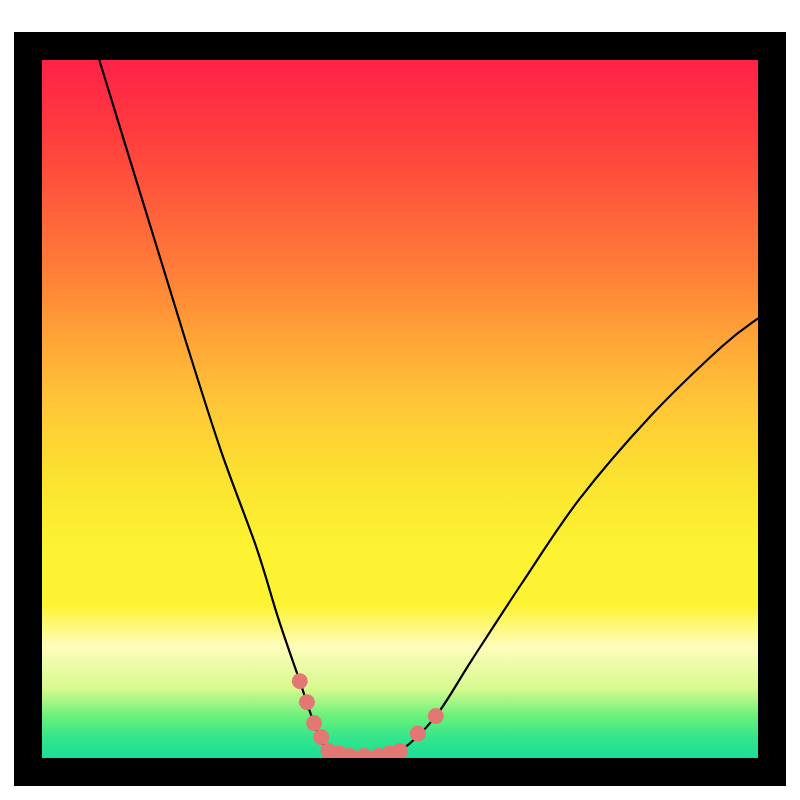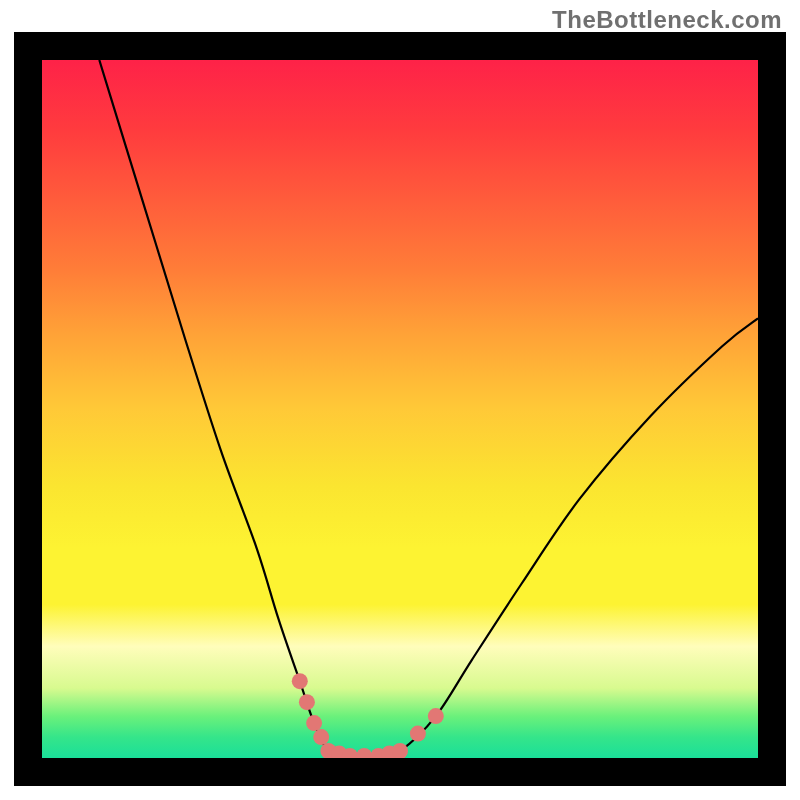--- a/index.html
+++ b/index.html
@@ -67,21 +67,20 @@
     inset: 0;
     width: 100%;
     height: 100%;
   }
 </style>
 </head>
 <body>
 
 <div class="root">
 
-  <div class="watermark">TheBottleneck.com</div>
 
   <div class="frame">
     <div class="plot-area">
       <div class="gradient gradient-main"></div>
 
       <svg class="curves" viewBox="0 0 716 698" preserveAspectRatio="none">
         <path fill="none" stroke="#000000" stroke-width="2.2" d="M 57.3 0.0 C 64.4 23.3, 85.9 93.1, 100.2 139.6 C 114.6 186.1, 130.1 237.3, 143.2 279.2 C 156.3 321.1, 167.1 356.0, 179.0 390.9 C 190.9 425.8, 205.3 460.7, 214.8 488.6 C 224.3 516.5, 229.1 536.3, 236.3 558.4 C 243.4 580.5, 251.8 603.8, 257.8 621.2 C 263.7 638.7, 267.3 651.5, 272.1 663.1 C 276.9 674.7, 280.4 685.6, 286.4 691.0 C 292.4 696.5, 299.5 695.1, 307.9 695.9 C 316.2 696.7, 328.2 696.7, 336.5 695.9 C 344.9 695.1, 348.5 697.7, 358.0 691.0 C 367.5 684.4, 381.9 671.2, 393.8 656.1 C 405.7 641.0, 415.3 622.4, 429.6 600.3 C 443.9 578.2, 461.8 550.3, 479.7 523.5 C 497.6 496.7, 515.5 467.7, 537.0 439.7 C 558.5 411.8, 584.7 381.6, 608.6 356.0 C 632.5 330.4, 662.3 302.5, 680.2 286.2 C 698.1 269.9, 710.0 262.9, 716.0 258.3"></path>
         <g fill="#e27774" stroke="none">
             <circle cx="257.8" cy="621.2" r="8" fill="#e27774"></circle>
             <circle cx="264.9" cy="642.2" r="8" fill="#e27774"></circle>

